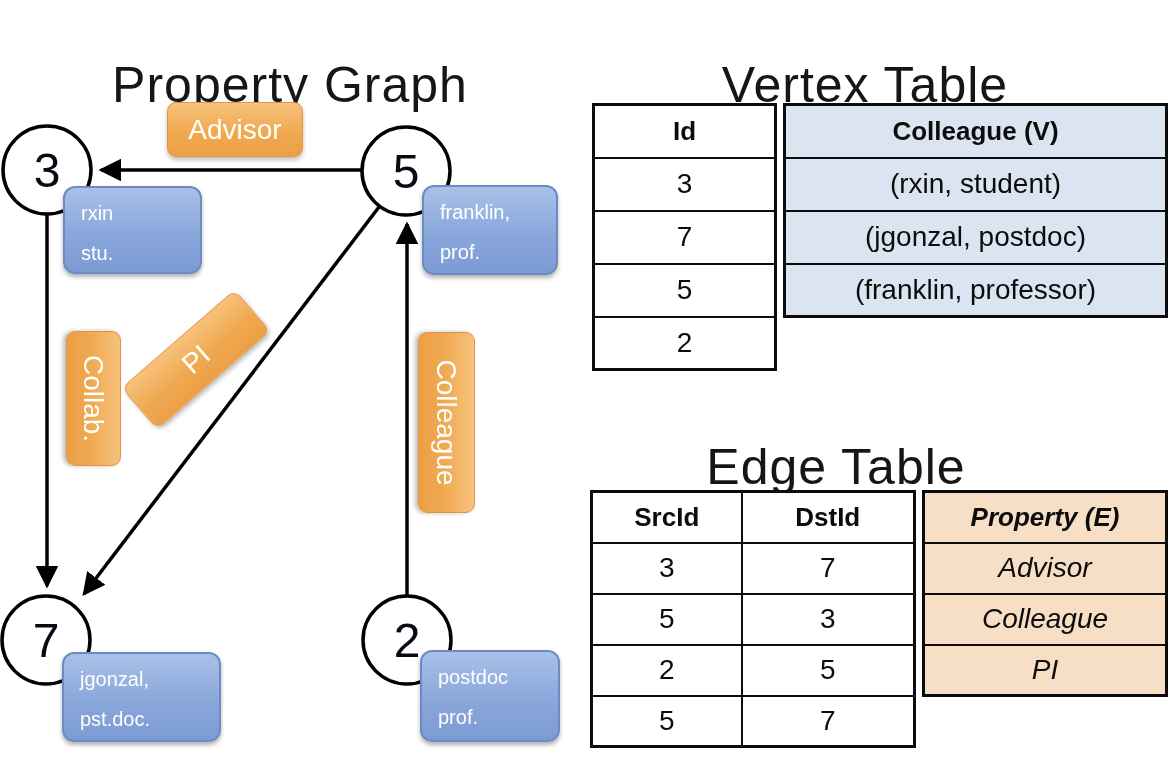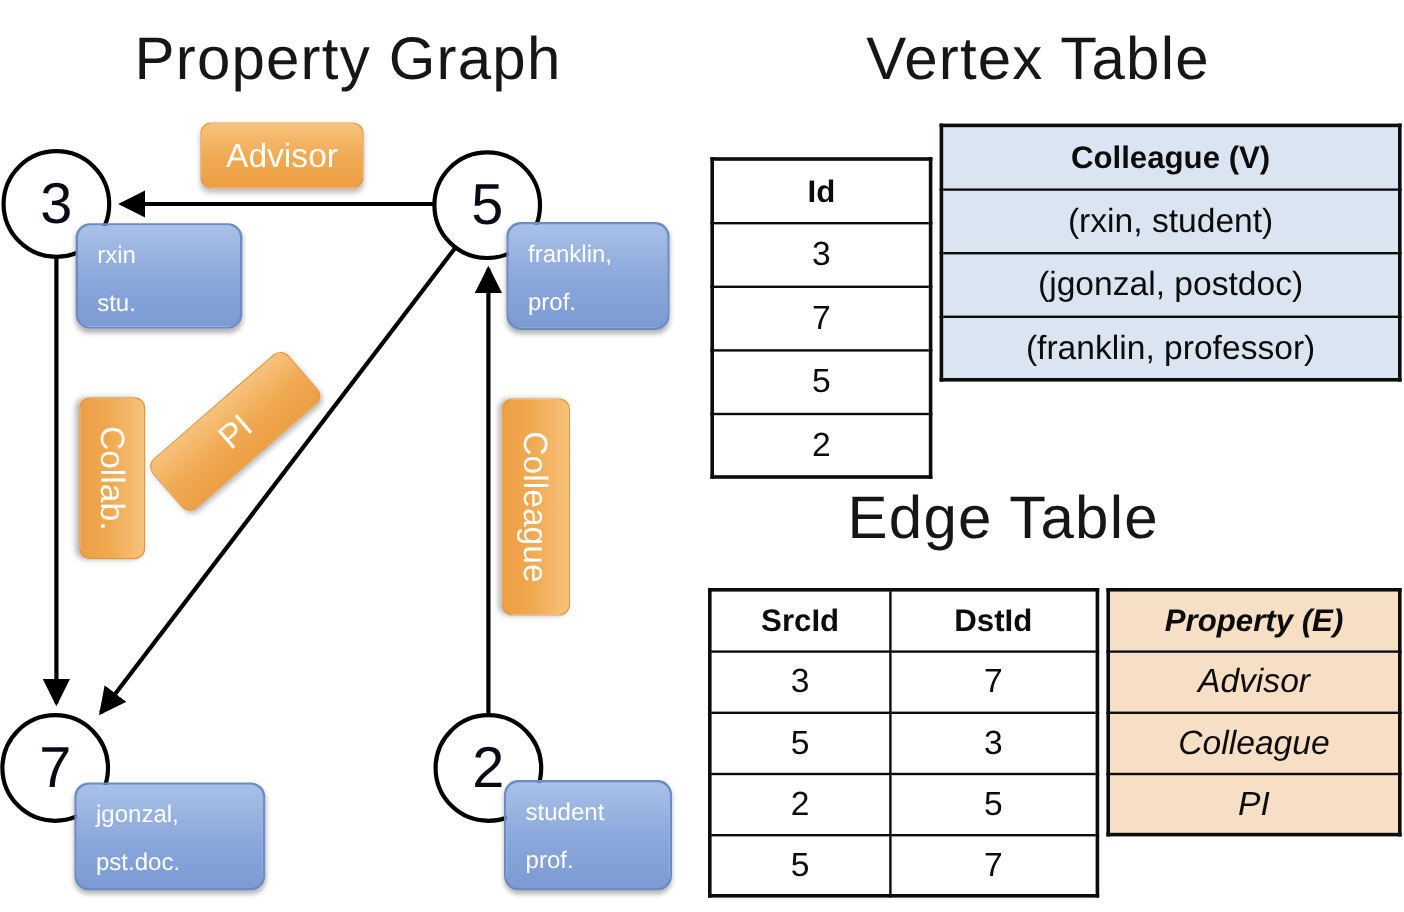--- a/index.html
+++ b/index.html
@@ -3,21 +3,21 @@
 <meta charset="utf-8">
 <style>
   html,body { margin:0; padding:0; background:#ffffff; }
   .stage {
     position:relative; width:1170px; height:760px; background:#ffffff;
     font-family:"Liberation Sans","DejaVu Sans",sans-serif; color:#111;
     overflow:hidden;
   }
   .title {
     position:absolute; text-align:center; font-size:50px; font-weight:400;
-    color:#161616; letter-spacing:1px; white-space:nowrap;
+    color:#161616; letter-spacing:1px; white-space:nowrap;margin-top:36px;
   }
   #graph-title  { left:0px;   top:20px; width:580px; }
   #vertex-title { left:580px; top:20px; width:570px; }
   #edge-title   { left:580px; top:402px; width:512px; }
 
   
   svg.graph { position:absolute; left:0; top:0; }
 
   
   .node-num {
@@ -59,21 +59,21 @@
   }
   table.tbl td, table.tbl th {
     border:2px solid #0c0c0c; text-align:center; vertical-align:middle;
     padding:0; overflow:hidden; white-space:nowrap;
   }
   table.tbl th { font-size:26px; font-weight:700; color:#0c0c0c; }
   table.tbl td { font-size:28px; font-weight:400; color:#0c0c0c; }
   td.num { font-size:36px; }
   table.vfill td, table.vfill th { background:#dbe5f2; }
   table.efill td, table.efill th { background:#f6dfc4; }
-  #vertex-ids   { left:592px; top:103px; width:185px;margin-top:28px; }
+  #vertex-ids   { left:592px; top:103px; width:185px; }
   #vertex-props { left:783px; top:103px; width:385px; }
   #vertex-ids tr, #vertex-props tr { height:53px; }
   #edge-ids   { left:590px; top:490px; width:326px;border-radius:25px; }
   #edge-props { left:922px; top:490px; width:246px;font-style:italic; }
   #edge-ids tr, #edge-props tr { height:51px; }
 </style>
 </head>
 <body>
 
 <div class="stage">
@@ -115,21 +115,21 @@
   </div>
   <div class="prop-box" id="box-franklin">
     <div>franklin,</div>
     <div>prof.</div>
   </div>
   <div class="prop-box" id="box-jgonzal">
     <div>jgonzal,</div>
     <div>pst.doc.</div>
   </div>
   <div class="prop-box" id="box-istoica">
-    <div>student</div>
+    <div>postdoc</div>
     <div>prof.</div>
   </div>
 
   <table class="tbl" id="vertex-ids">
     <tbody>
         <tr>
       <th>Id</th>
     </tr>
     <tr>
           <td class="num">3</td>

